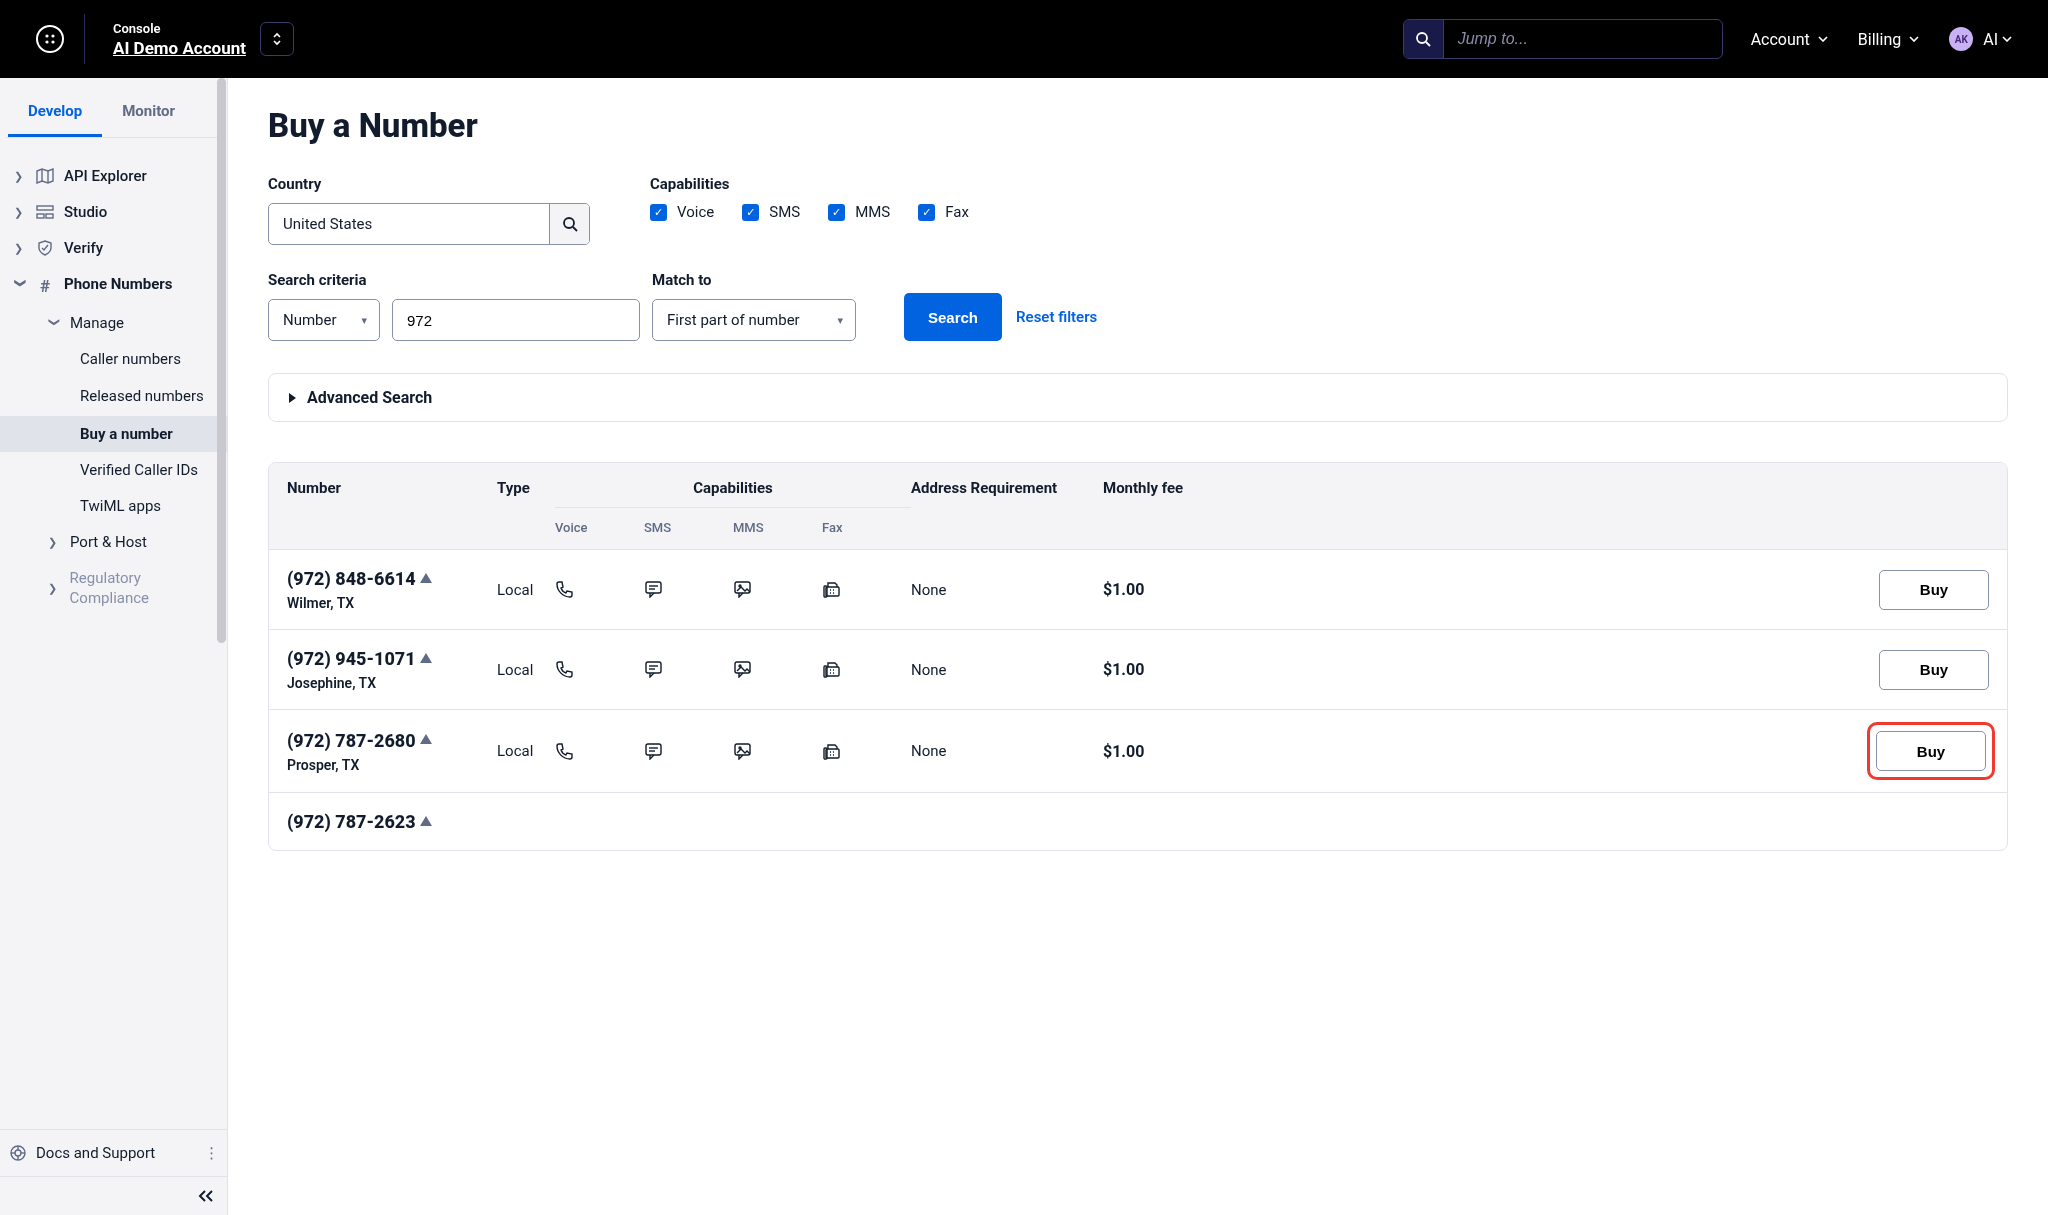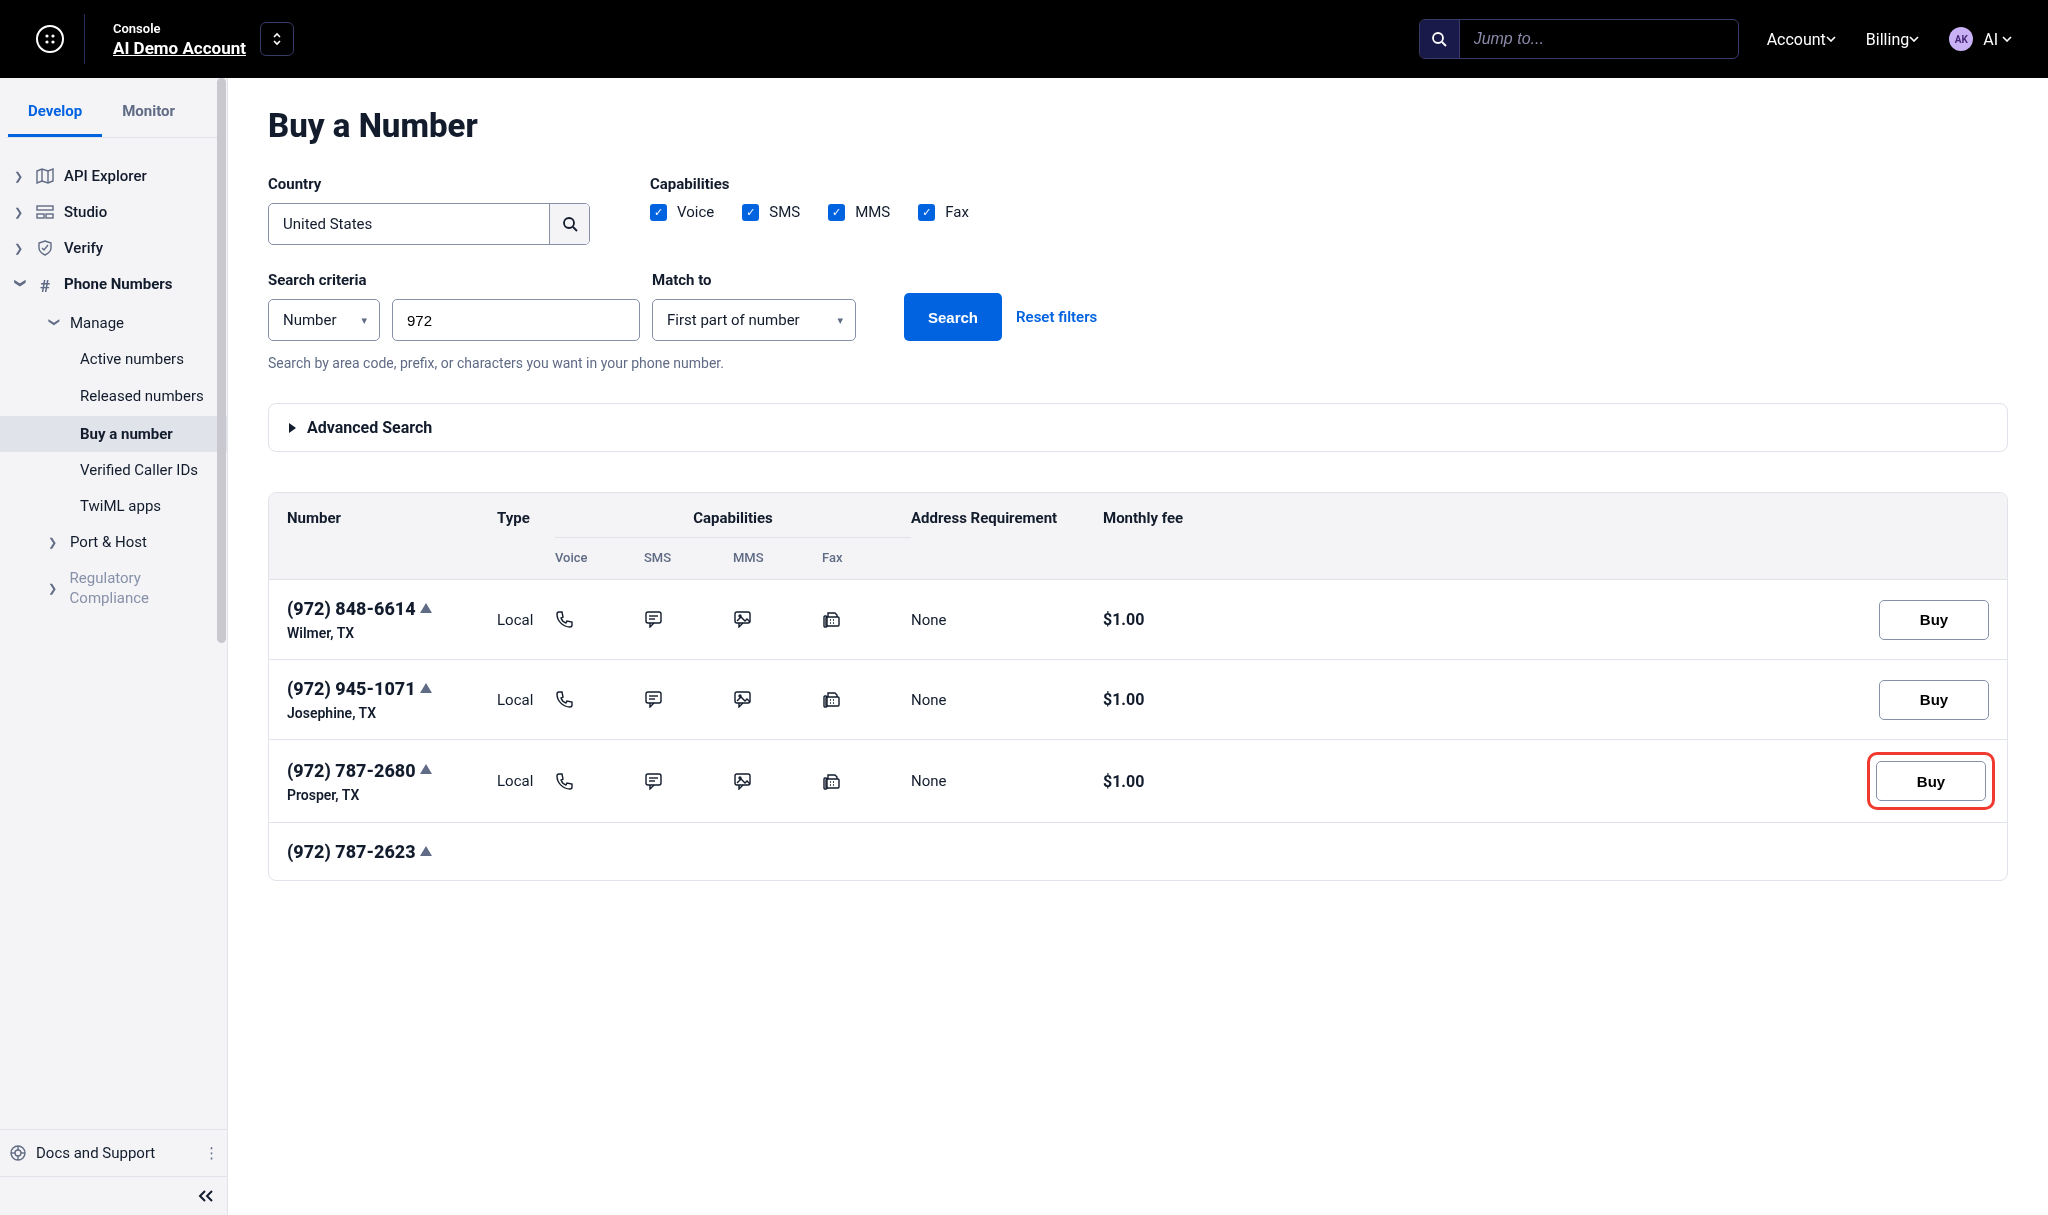--- a/index.html
+++ b/index.html
@@ -11,21 +11,21 @@
   .topnav-divider { width: 1px; height: 50px; background: #2a2a5a; margin-right: 28px; }
   .account-block { display: flex; flex-direction: column; }
   .console-label { font-size: 13px; font-weight: 600; margin-bottom: 2px; }
   .account-name { font-size: 17px; font-weight: 700; text-decoration: underline; }
   .account-switch { width: 34px; height: 34px; border: 1px solid #3a3a6a; border-radius: 6px; display: flex; align-items: center; justify-content: center; margin-left: 14px; color: #fff; cursor: pointer; }
   .topnav-spacer { flex: 1; }
   .jump-search { display: flex; width: 320px; height: 40px; border: 1px solid #3a3a6a; border-radius: 6px; overflow: hidden; margin-right: 28px; }
   .jump-search .search-btn { width: 40px; background: #1a1a4a; display: flex; align-items: center; justify-content: center; border-right: 1px solid #3a3a6a; }
   .jump-search input { flex: 1; background: transparent; border: none; color: #fff; font-size: 16px; font-style: italic; padding: 0 14px; outline: none; }
   .jump-search input::placeholder { color: #8a8aaa; }
-  .topnav-link { display: flex; align-items: center; font-size: 16px; cursor: pointer; margin-right: 30px; }
+  .topnav-link { display: flex; align-items: center; gap: 8px; font-size: 16px; cursor: pointer; margin-right: 30px; }
   .avatar { width: 24px; height: 24px; background: #c8b2f5; color: #4a2a7a; border-radius: 50%; font-size: 10px; font-weight: 700; display: flex; align-items: center; justify-content: center; margin-right: 6px; }
   .topnav-user { display: flex; align-items: center; gap: 4px; cursor: pointer; }
   
   
   .body-row { display: flex; height: calc(100vh - 78px); }
   
   
   .sidebar { width: 228px; background: #F4F4F6; border-right: 1px solid #e1e3ea; display: flex; flex-direction: column; position: relative; }
   .sidebar-tabs { display: flex; padding: 0 8px; margin-top: 10px; }
   .sidebar-tab { padding: 14px 20px; font-size: 15px; font-weight: 700; color: #606B85; cursor: pointer; border-bottom: 3px solid transparent; }
@@ -195,21 +195,21 @@
       </div>
       <div class="sidebar-item top-level active-parent" style="align-items:flex-start;">
         <span class="chev" style="transform:rotate(90deg);margin-top:3px;">❯</span>
         <span class="side-icon" style="font-size:17px;margin-top:1px;">#</span>
         <span style="font-weight:700;">Phone Numbers</span>
       </div>
       <div class="sidebar-item" style="padding-left:48px;">
         <span class="chev" style="transform:rotate(90deg);">❯</span>
         <span>Manage</span>
       </div>
-      <div class="sidebar-leaf">Active numbers</div>
+      <div class="sidebar-leaf">Caller numbers</div>
       <div class="sidebar-leaf" style="line-height:1.4;">Released numbers</div>
       <div class="sidebar-leaf active">Buy a number</div>
       <div class="sidebar-leaf">Verified Caller IDs</div>
       <div class="sidebar-leaf">TwiML apps</div>
       <div class="sidebar-item" style="padding-left:48px;">
         <span class="chev">❯</span>
         <span>Port &amp; Host</span>
       </div>
       <div class="sidebar-item" style="padding-left:48px;color:#8891AA;">
         <span class="chev">❯</span>
@@ -296,21 +296,20 @@
         <div class="select-sm match-select">
           <span>First part of number</span>
           <span class="chev-d">▾</span>
         </div>
       </div>
       <div style="display:flex;align-items:center;gap:4px;margin-left:36px;">
         <button class="btn-primary">Search</button>
         <span class="link-btn">Reset filters</span>
       </div>
     </div>
-    <div class="hint">Search by area code, prefix, or characters you want in your phone number.</div>
 
     <div class="advanced">
       <svg width="10" height="12" viewBox="0 0 10 12">
           <path d="M2 1 L9 6 L2 11 Z" fill="#121C2D"></path>
         </svg>
       <span>Advanced Search</span>
     </div>
 
     <div class="results">
       <div class="results-head">

